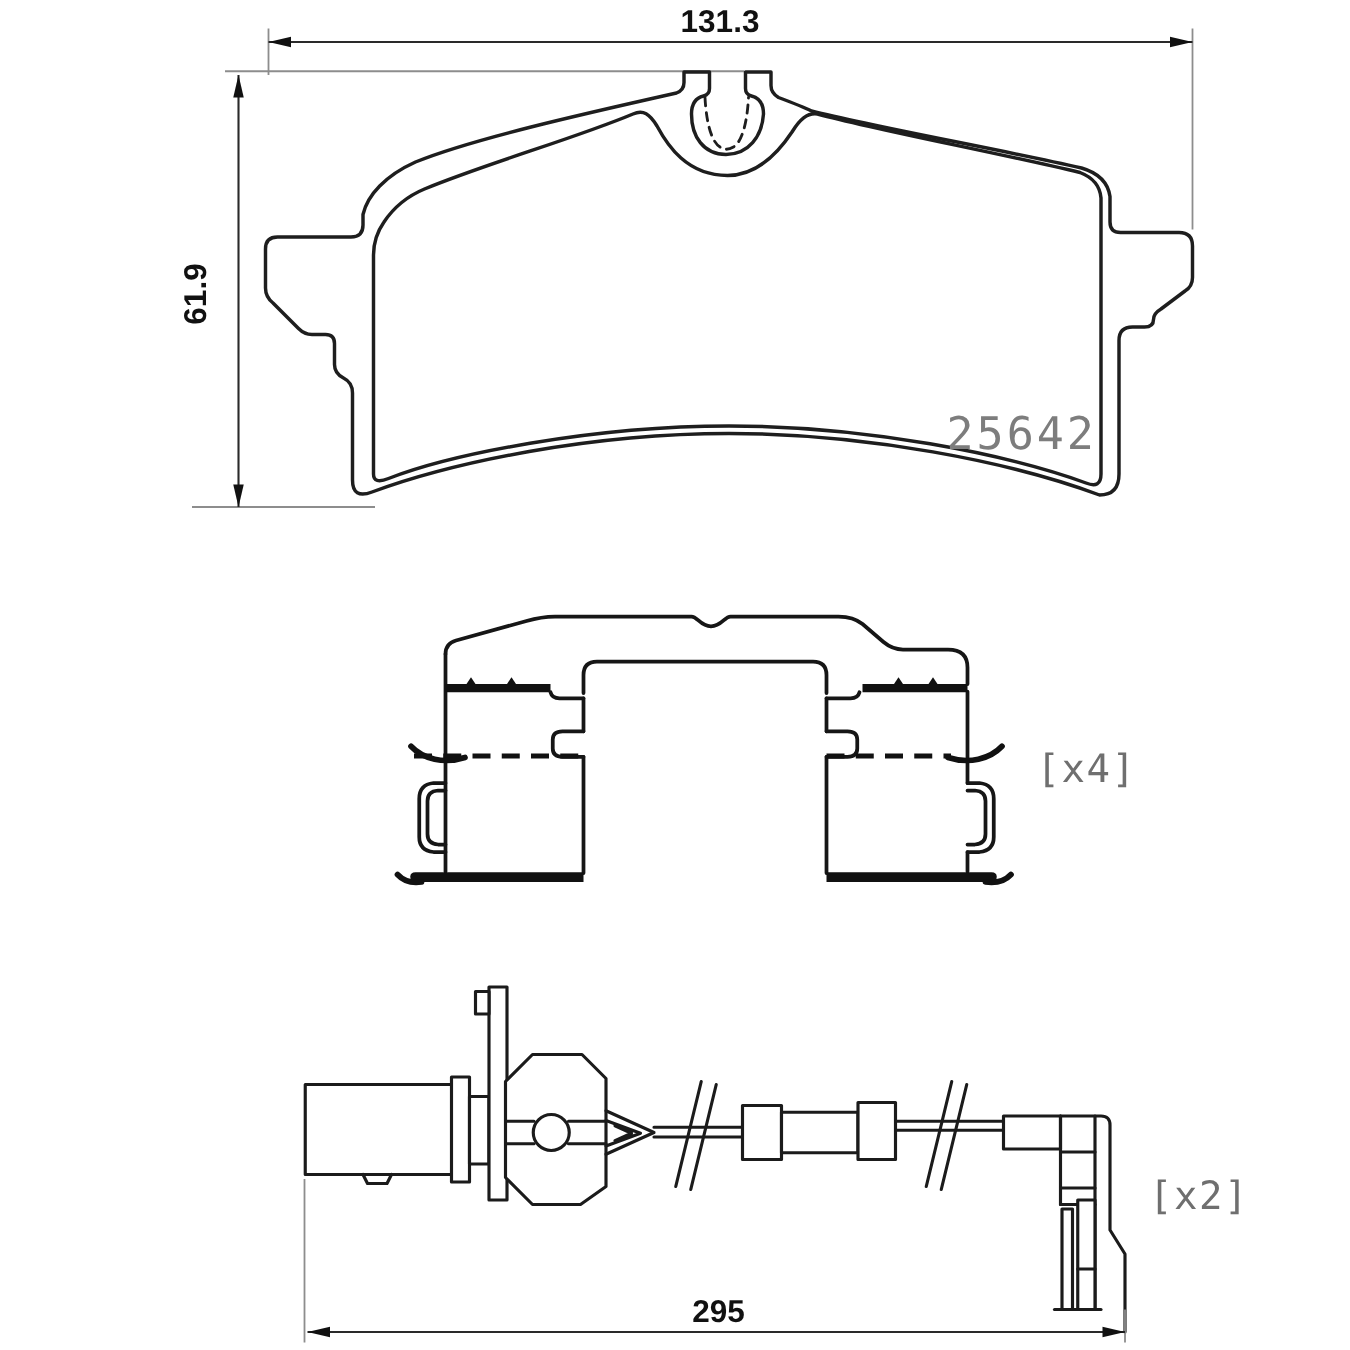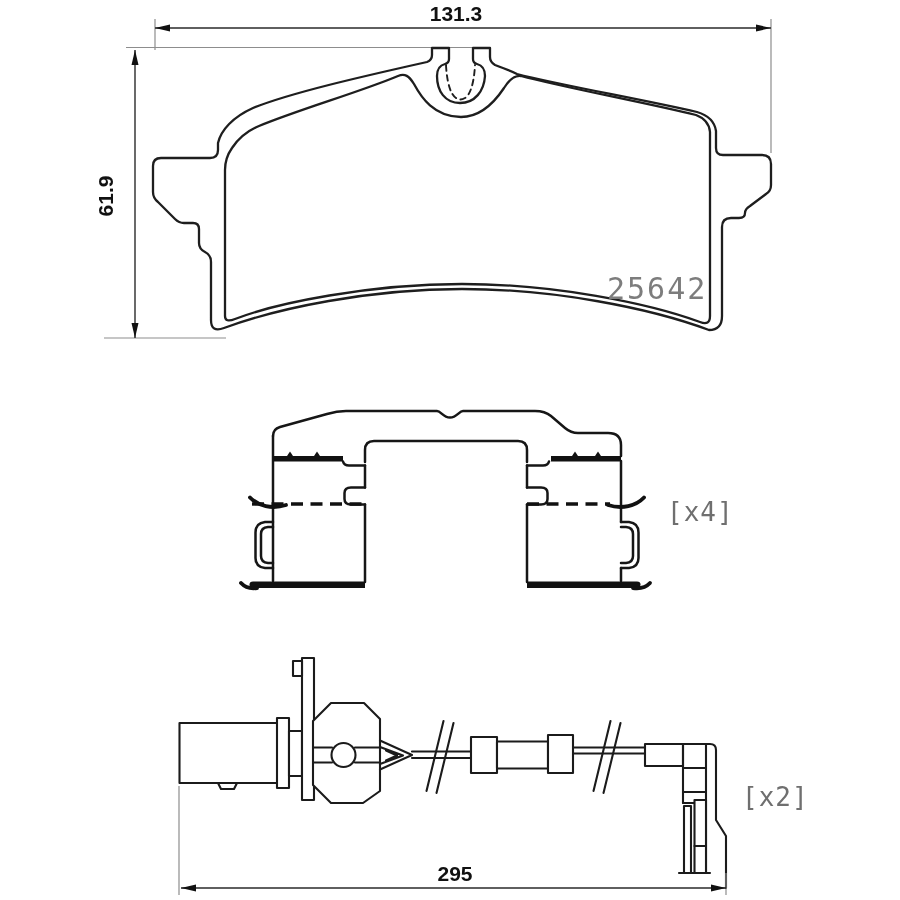--- a/index.html
+++ b/index.html
@@ -2,21 +2,21 @@
 <html><head>
 <meta charset="utf-8">
 <style>
   html,body{margin:0;padding:0;}
   body{
     width:900px;height:900px;
     background:#ffffff;
     font-family:"Liberation Sans", sans-serif;
     overflow:hidden;
   }
-  .canvas{width:749px;height:900px;position:relative;background:#ffffff;}
+  .canvas{width:749px;height:900px;position:relative;background:#ffffff;padding-left:24px;}
   svg{display:block;}
   
   .outline{fill:none;stroke:#1e1e1e;stroke-width:2.3;stroke-linejoin:round;stroke-linecap:round;}
   .clipline{fill:none;stroke:#161616;stroke-width:2.5;stroke-linejoin:round;stroke-linecap:round;}
   .sensorline{fill:none;stroke:#1b1b1b;stroke-width:2.1;stroke-linejoin:round;stroke-linecap:round;}
   .whitefill{fill:#ffffff;}
   .dashed{fill:none;stroke:#1e1e1e;stroke-width:1.9;stroke-dasharray:5.5 4.5;stroke-linecap:round;}
   .dashed-wide{fill:none;stroke:#111111;stroke-width:3.4;stroke-dasharray:12 7.5;}
   .flick{fill:none;stroke:#111111;stroke-width:3.8;stroke-linecap:round;}
   .barfill{fill:#111111;stroke:none;}

